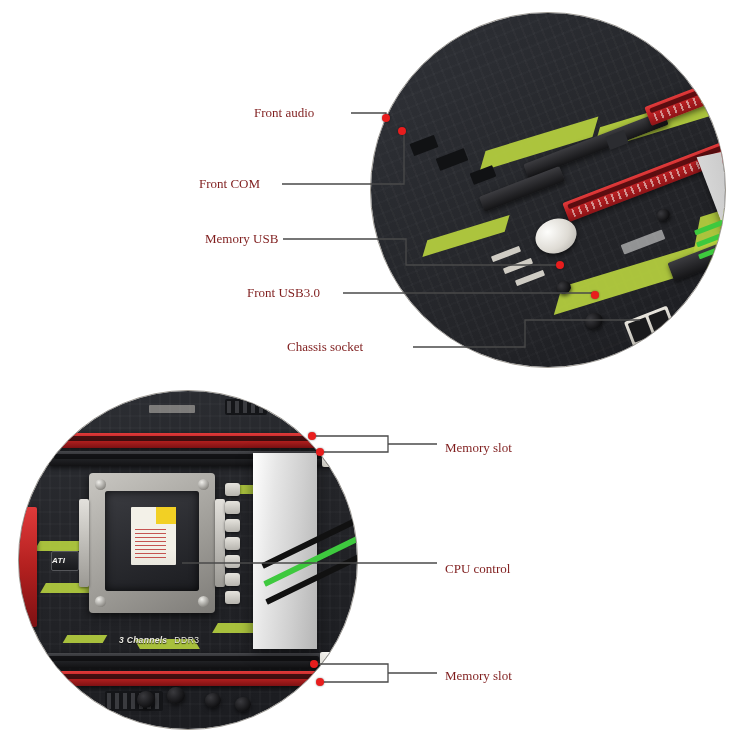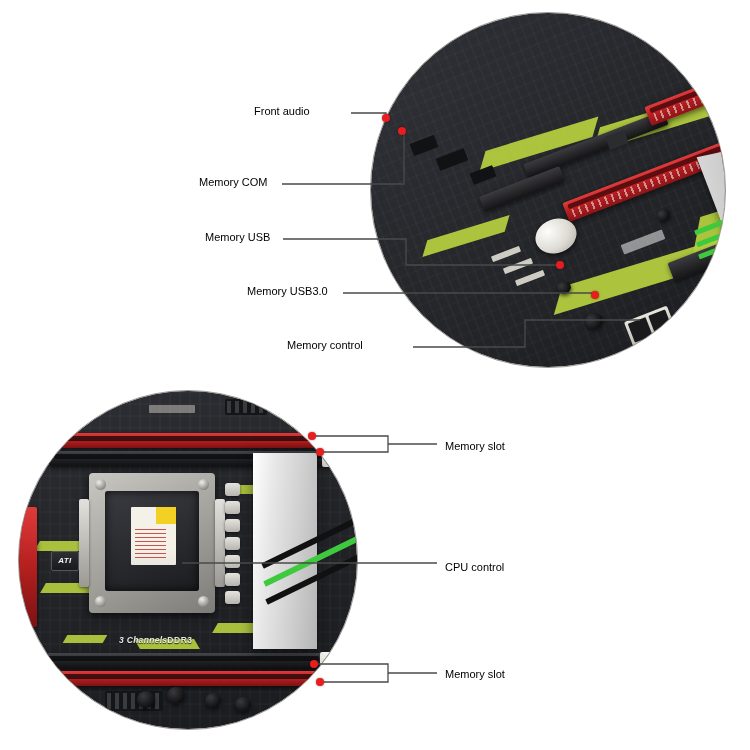--- a/index.html
+++ b/index.html
@@ -315,40 +315,39 @@
     left: 48px; top: 549px;
     width: 26px; height: 18px;
     background: linear-gradient(180deg,#2e2f33,#191a1d);
     border: 1px solid #55565a;
     border-radius: 2px;
     color: #f2f1ee;
     font-size: 8px;
     font-weight: bold;
     font-style: italic;
     line-height: 17px;
-    text-align: center;
     letter-spacing: .4px;
     font-family: "Liberation Sans", sans-serif;
   }
   .silk-4ch {
     position: absolute;
     left: 118px; top: 634px;
     color: #e9e7e1;
     font-size: 8.5px;
     font-style: italic;
     font-weight: bold;
     letter-spacing: .3px;
     white-space: nowrap;
     font-family: "Liberation Sans", sans-serif;
     text-shadow: 0 1px 1px rgba(0,0,0,.8);
   }
   .silk-ddr3 {
     font-style: normal;
-    font-weight: bold;
-    margin-left: 0;
+    font-weight: normal;
+    margin-left: 7px;
     letter-spacing: .5px;
   }
   .lime-b {
     position: absolute;
     background: #b7d13f;
     opacity: .9;
   }
   .atx-conn {
     position: absolute;
     background: #141518;
@@ -364,23 +363,23 @@
   #leaders {
     position: absolute;
     left: 0; top: 0;
     width: 750px; height: 750px;
     pointer-events: none;
   }
 
   
   .callout {
     position: absolute;
-    color: #000000;
-    font-size: 11px;
-    font-family: Liberation Sans, sans-serif;
+    color: #7f1d1d;
+    font-size: 13px;
+    font-family: Liberation Serif, serif;
     white-space: nowrap;
     line-height: 1;
   }
 
   
   .dot {
     position: absolute;
     width: 8px; height: 8px;
     border-radius: 50%;
     background: #e81d1d;
@@ -547,27 +546,27 @@
 
       <path d="M182,563 L437,563"></path>
 
       <path d="M314,664 L388,664 L388,682 L320,682"></path>
       <path d="M388,673 L437,673"></path>
     </g>
   </svg>
 
   <div class="callout" style="left:254px;top:106px;">Front audio</div>
 
-  <div class="callout" style="left:199px;top:177px;">Memory COM</div>
+  <div class="callout" style="left:199px;top:177px;">Front COM</div>
 
   <div class="callout" style="left:205px;top:232px;">Memory USB</div>
 
-  <div class="callout" style="left:247px;top:286px;">Memory USB3.0</div>
-
-  <div class="callout" style="left:287px;top:340px;">Memory control</div>
+  <div class="callout" style="left:247px;top:286px;">Front USB3.0</div>
+
+  <div class="callout" style="left:287px;top:340px;">Chassis socket</div>
 
   <div class="callout" style="left:445px;top:441px;">Memory slot</div>
 
   <div class="callout" style="left:445px;top:562px;">CPU control</div>
 
   <div class="callout" style="left:445px;top:669px;">Memory slot</div>
 
 </div>
 
 </body></html>

